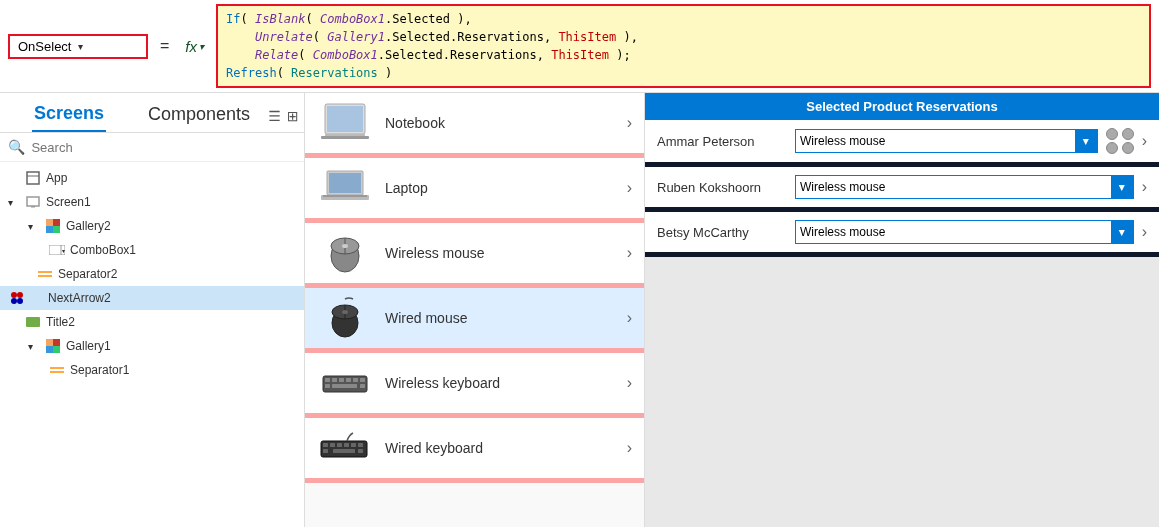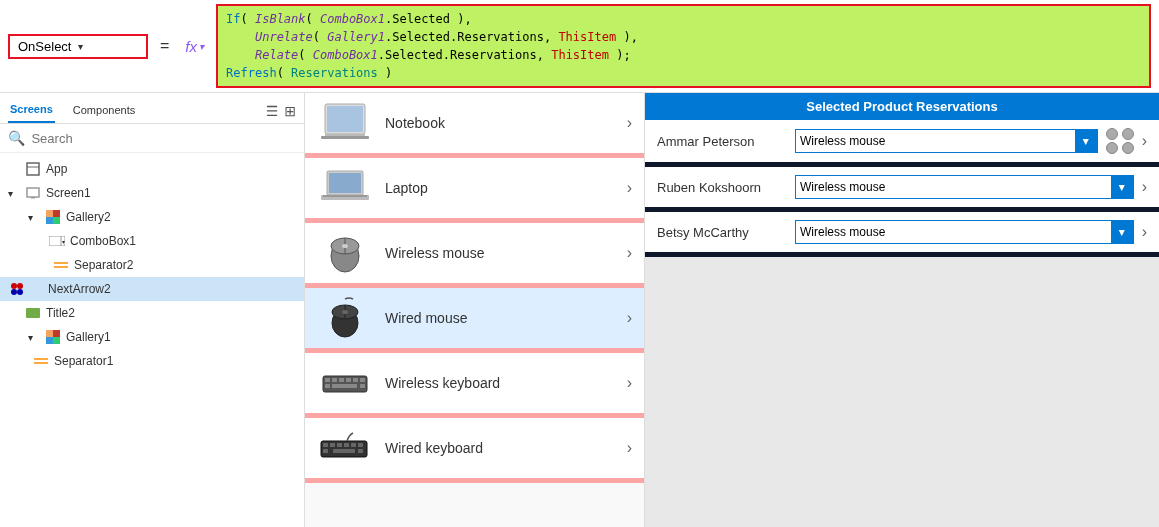--- a/index.html
+++ b/index.html
@@ -4,34 +4,34 @@
   <style>
     * { box-sizing: border-box; margin: 0; padding: 0; }
     body { font-family: 'Segoe UI', sans-serif; font-size: 13px; background: #f0f0f0; display: flex; flex-direction: column; height: 527px; width: 1159px; overflow: hidden; }
 
     
     .top-bar { display: flex; align-items: center; background: #fff; border-bottom: 1px solid #ddd; padding: 4px 8px; gap: 8px; min-height: 38px; }
     .formula-dropdown { border: 2px solid #e81123; padding: 3px 8px; font-size: 13px; display: flex; align-items: center; min-width: 140px; }
     .formula-dropdown span { flex: 1; }
     .formula-dropdown .chevron { font-size: 10px; color: #333; }
     .equals-sign { font-size: 16px; color: #333; padding: 0 4px; }
-    .fx-btn { display: flex; align-items: center; gap: 2px; font-style: italic; font-size: 15px; color: #8b5cf6; padding: 0 4px; cursor: pointer; }
-    .formula-box { border: 2px solid #e81123; flex: 1; padding: 4px 8px; font-size: 12px; font-family: 'Consolas', monospace; background: #bef264; line-height: 1.5; }
+    .fx-btn { display: flex; align-items: center; gap: 2px; font-style: italic; font-size: 15px; color: #14532d; padding: 0 4px; cursor: pointer; }
+    .formula-box { border: 2px solid #e81123; flex: 1; padding: 4px 8px; font-size: 12px; font-family: 'Consolas', monospace; background: #fef9c3; line-height: 1.5; }
     .formula-box .kw { color: #0070c0; }
     .formula-box .fn { color: #7030a0; font-style: italic; }
     .formula-box .str { color: #c00000; }
     .formula-box .teal { color: #008080; }
 
     
     .main { display: flex; flex: 1; overflow: hidden; }
 
     
     .left-panel { width: 305px; background: #fff; border-right: 1px solid #ddd; display: flex; flex-direction: column; flex-shrink: 0; }
     .panel-tabs { display: flex; align-items: center; padding: 6px 8px 0; border-bottom: 1px solid #ddd; gap: 16px; }
-    .panel-tab { padding: 4px 2px 6px; font-size: 11px; cursor: pointer; color: #333; }
+    .panel-tab { padding: 4px 2px 6px; font-size: 18px; cursor: pointer; color: #333; margin-left: 24px; }
     .panel-tab.active { border-bottom: 2px solid #0078d4; font-weight: 600; color: #0078d4; }
     .panel-tab-icons { margin-left: auto; display: flex; gap: 6px; }
     .panel-tab-icon { font-size: 14px; cursor: pointer; color: #555; }
 
     .search-bar { display: flex; align-items: center; gap: 6px; padding: 6px 8px; border-bottom: 1px solid #eee; }
     .search-icon-sym { color: #666; font-size: 14px; }
     .search-input { border: none; outline: none; font-size: 13px; flex: 1; background: transparent; }
 
     .tree { flex: 1; overflow-y: auto; padding: 4px 0; }
     .tree-item { display: flex; align-items: center; gap: 4px; padding: 3px 8px; cursor: pointer; font-size: 13px; color: #333; white-space: nowrap; }
@@ -157,21 +157,21 @@
         <span class="tree-icon">
           <svg width="16" height="10" viewBox="0 0 16 10">
               <rect x="0" y="0" width="16" height="10" fill="none" stroke="#999" stroke-width="1"></rect>
               <line x1="12" y1="0" x2="12" y2="10" stroke="#999" stroke-width="1"></line>
               <text x="13" y="8" font-size="6" fill="#333">▾</text>
             </svg>
         </span>
         <span class="tree-label">ComboBox1</span>
       </div>
 
-      <div class="tree-item" style="padding-left: 52px;">
+      <div class="tree-item" style="padding-left: 36px;">
         <span class="tree-icon">
           <svg width="14" height="10" viewBox="0 0 14 10">
               <line x1="0" y1="3" x2="14" y2="3" stroke="#ff8c00" stroke-width="1.5"></line>
               <line x1="0" y1="7" x2="14" y2="7" stroke="#ff8c00" stroke-width="1.5"></line>
             </svg>
         </span>
         <span class="tree-label">Separator2</span>
       </div>
 
       <div class="tree-item selected" style=" gap: 22px;">
@@ -201,21 +201,21 @@
           <svg width="14" height="14" viewBox="0 0 14 14">
               <rect x="0" y="0" width="7" height="7" fill="#f4a460"></rect>
               <rect x="7" y="0" width="7" height="7" fill="#c0392b"></rect>
               <rect x="0" y="7" width="7" height="7" fill="#3498db"></rect>
               <rect x="7" y="7" width="7" height="7" fill="#2ecc71"></rect>
             </svg>
         </span>
         <span class="tree-label">Gallery1</span>
       </div>
 
-      <div class="tree-item" style="padding-left: 32px;">
+      <div class="tree-item" style="padding-left: 48px;">
         <span class="tree-icon">
           <svg width="14" height="10" viewBox="0 0 14 10">
               <line x1="0" y1="3" x2="14" y2="3" stroke="#ff8c00" stroke-width="1.5"></line>
               <line x1="0" y1="7" x2="14" y2="7" stroke="#ff8c00" stroke-width="1.5"></line>
             </svg>
         </span>
         <span class="tree-label">Separator1</span>
       </div>
     </div>
   </div>

